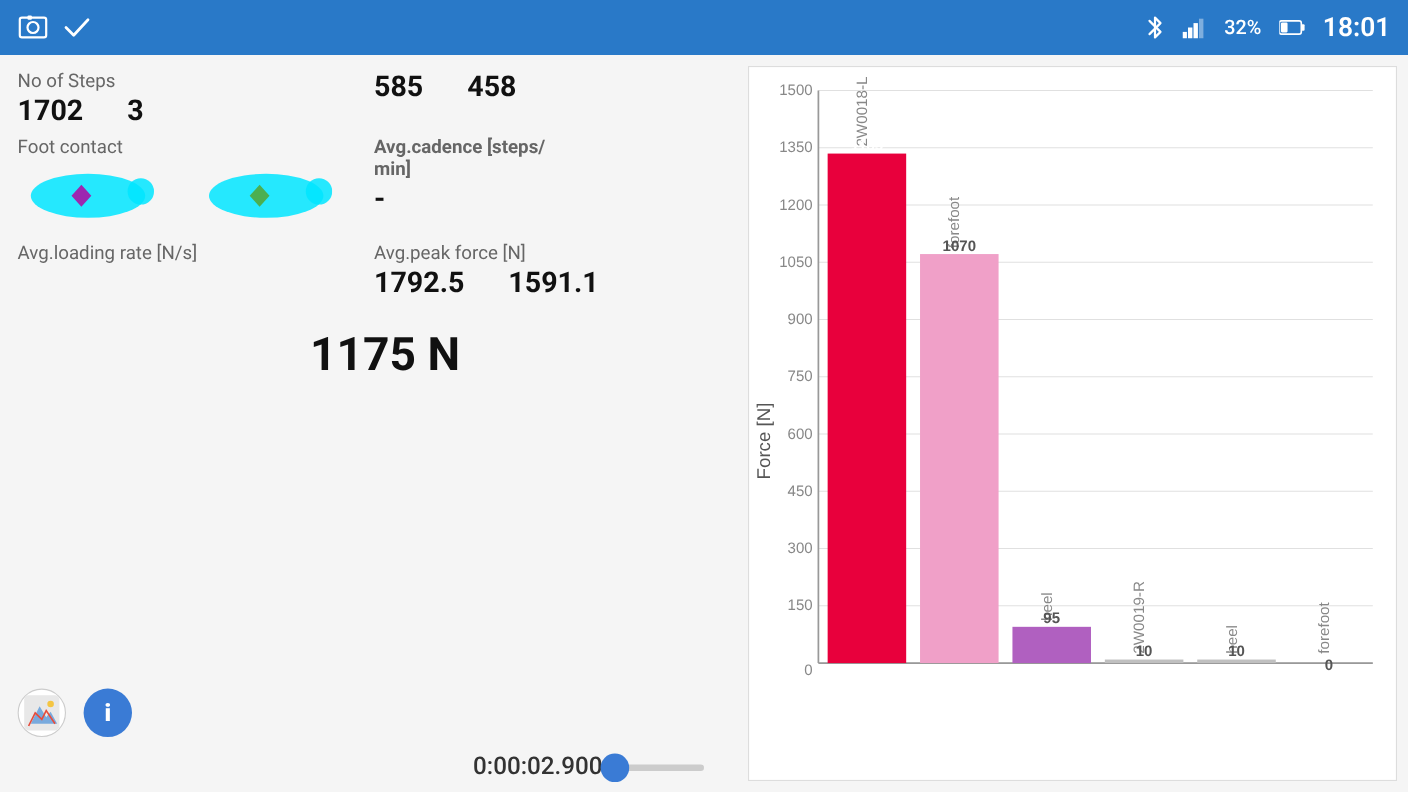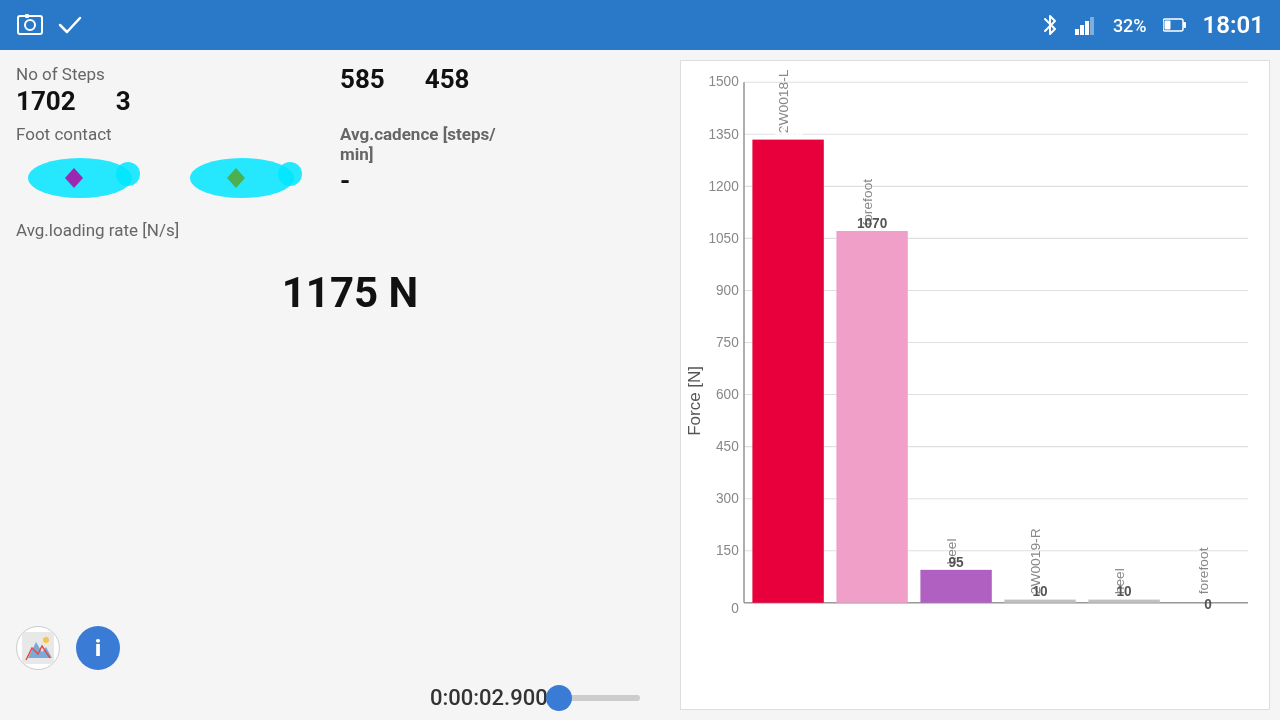--- a/index.html
+++ b/index.html
@@ -305,20 +305,27 @@
         <div class="avg-cadence-label">Avg.cadence [steps/</div>
         <div class="avg-cadence-label">min]</div>
         <div class="avg-cadence-value">-</div>
       </div>
     </div>
 
     <div class="metric-row-pair" style="margin-top:6px;">
       <div class="metric-section">
         <div class="metric-label">Avg.loading rate [N/s]</div>
       </div>
+      <div class="metric-section">
+        <div class="metric-label">Avg.peak force [N]</div>
+        <div class="metric-values">
+          <span>1792.5</span>
+          <span>1591.1</span>
+        </div>
+      </div>
     </div>
 
     <div class="big-value">1175 N</div>
 
     <div class="bottom-toolbar">
       <div class="app-icon icon-map">
         <svg width="36" height="36" viewBox="0 0 36 36">
 
           <rect x="2" y="2" width="32" height="32" rx="4" fill="#e8e8e8"></rect>
           <polygon points="8,28 16,12 22,22 26,17 32,28" fill="#4a90d9" opacity="0.7"></polygon>

